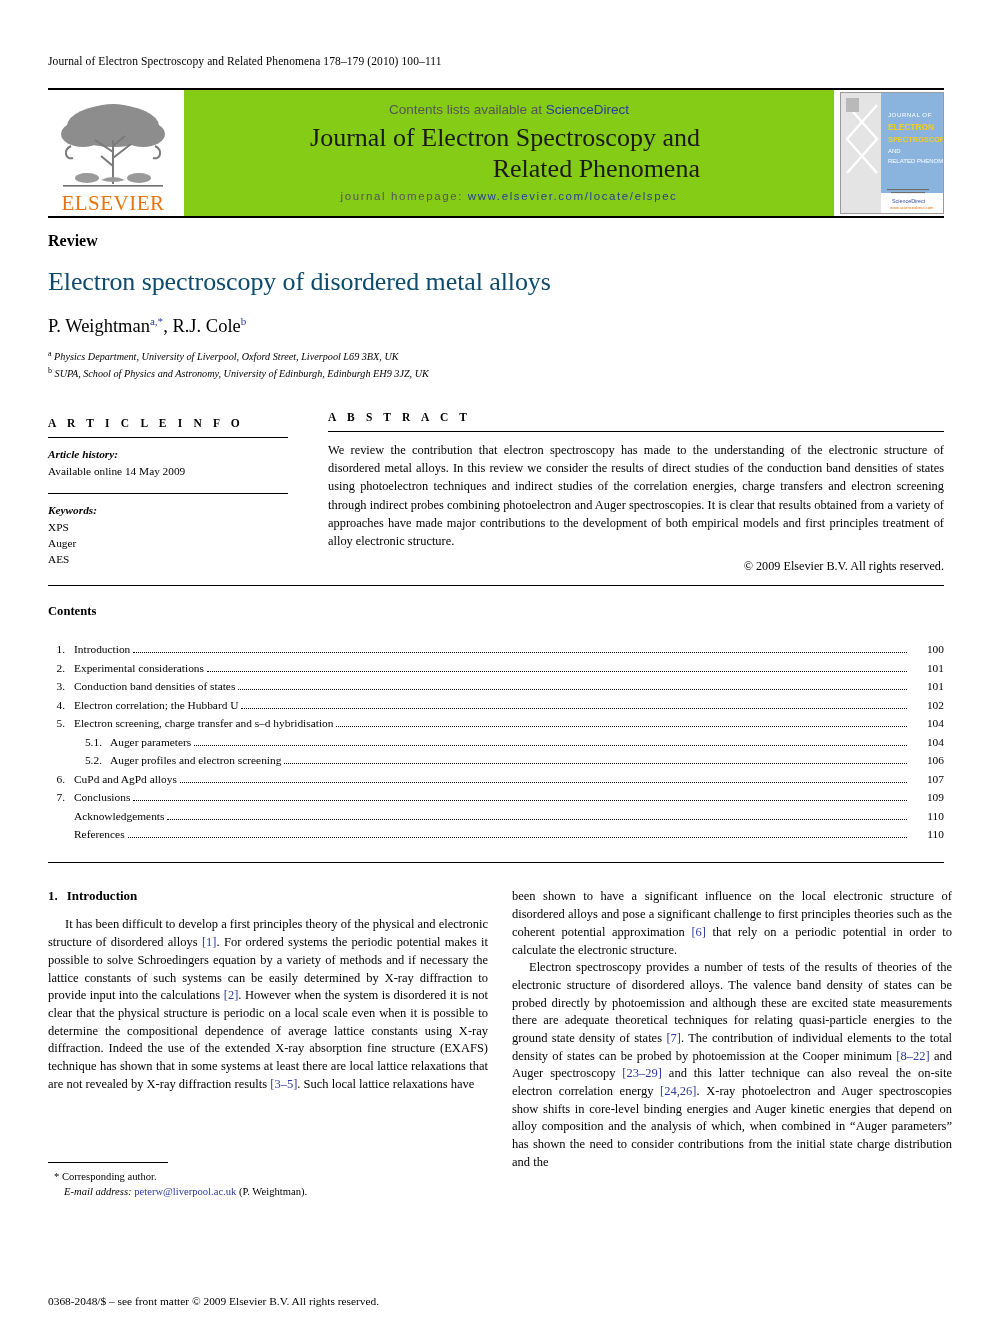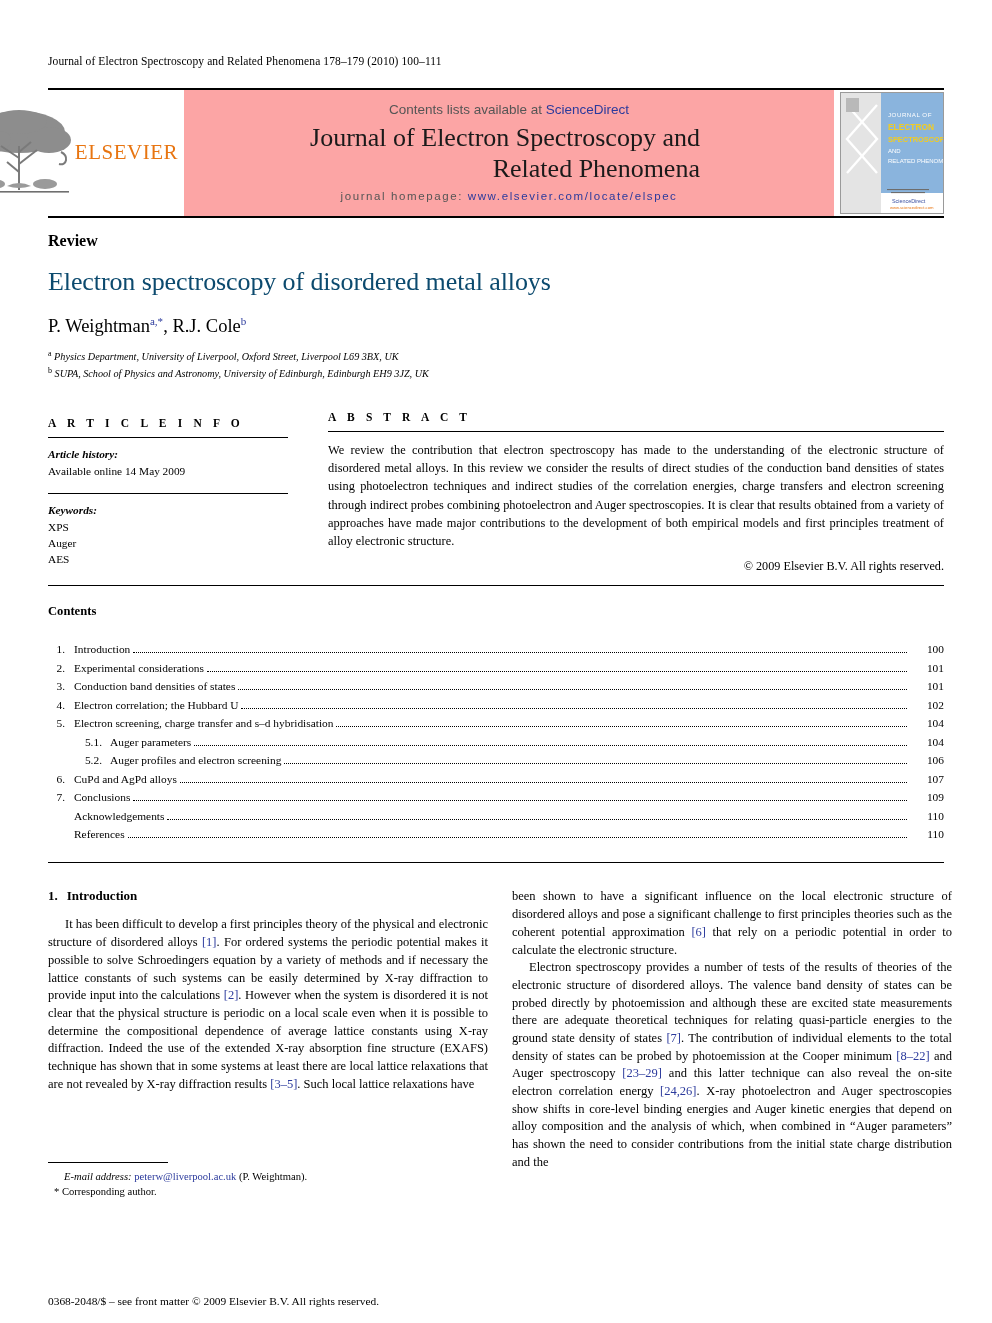--- a/index.html
+++ b/index.html
@@ -37,38 +37,38 @@
     margin-top: 21px;
     border-top: 2.2px solid #000;
     display: flex;
     align-items: stretch;
     height: 126px;
   }
   .elsevier-block {
     width: 130px;
     flex: 0 0 130px;
     display: flex;
-    flex-direction: row;
+    flex-direction: column;
     align-items: center;
     justify-content: flex-end;
     padding-bottom: 2px;
     background: #fff;
   }
   .tree-svg { display: block; }
   .elsevier-word {
     font-family: "Liberation Serif", serif;
     color: #e87511;
     font-size: 21px;
     letter-spacing: 0.5px;
     line-height: 1;
     margin-top: 1px;
   }
   .sd-banner {
     flex: 1 1 auto;
-    background: #fca5a5;
+    background: #84cc16;
     display: flex;
     flex-direction: column;
     align-items: center;
     justify-content: center;
     margin-left: 6px;
     margin-right: 6px;
     padding: 4px 0 6px 0;
   }
   .contents-line {
     font-family: "Liberation Sans", sans-serif;
@@ -472,21 +472,21 @@
       <p class="body"><span>It has been difficult to develop a first principles theory of the physical and electronic structure of disordered alloys </span><span class="ref">[1]</span><span>. For ordered systems the periodic potential makes it possible to solve Schroedingers equation by a variety of methods and if necessary the lattice constants of such systems can be easily determined by X-ray diffraction to provide input into the calculations </span><span class="ref">[2]</span><span>. However when the system is disordered it is not clear that the physical structure is periodic on a local scale even when it is possible to determine the compositional dependence of average lattice constants using X-ray diffraction. Indeed the use of the extended X-ray absorption fine structure (EXAFS) technique has shown that in some systems at least there are local lattice relaxations that are not revealed by X-ray diffraction results </span><span class="ref">[3–5]</span><span>. Such local lattice relaxations have </span></p>
     </div>
     <div class="bcol right">
       <p class="body noind"><span>been shown to have a significant influence on the local electronic structure of disordered alloys and pose a significant challenge to first principles theories such as the coherent potential approximation </span><span class="ref">[6]</span><span> that rely on a periodic potential in order to calculate the electronic structure.</span></p>
       <p class="body"><span>Electron spectroscopy provides a number of tests of the results of theories of the electronic structure of disordered alloys. The valence band density of states can be probed directly by photoemission and although these are excited state measurements there are adequate theoretical techniques for relating quasi-particle energies to the ground state density of states </span><span class="ref">[7]</span><span>. The contribution of individual elements to the total density of states can be probed by photoemission at the Cooper minimum </span><span class="ref">[8–22]</span><span> and Auger spectroscopy </span><span class="ref">[23–29]</span><span> and this latter technique can also reveal the on-site electron correlation energy </span><span class="ref">[24,26]</span><span>. X-ray photoelectron and Auger spectroscopies show shifts in core-level binding energies and Auger kinetic energies that depend on alloy composition and the analysis of which, when combined in “Auger parameters” has shown the need to consider contributions from the initial state charge distribution and the</span></p>
     </div>
   </div>
 
   <div class="footnote">
     <div class="fn-rule"></div>
+    <div class="fn-line">* Corresponding author.</div>
     <div class="fn-line" style="padding-left:22px"><span class="em">E-mail address: </span><a class="fn-mail" href="#" style="text-decoration:none">peterw@liverpool.ac.uk</a><span> (P. Weightman).</span></div>
-    <div class="fn-line">* Corresponding author.</div>
   </div>
 
   <div class="imprint">
     <div>0368-2048/$ – see front matter © 2009 Elsevier B.V. All rights reserved.</div>
   </div>
 
 </div>
 
 </body></html>

